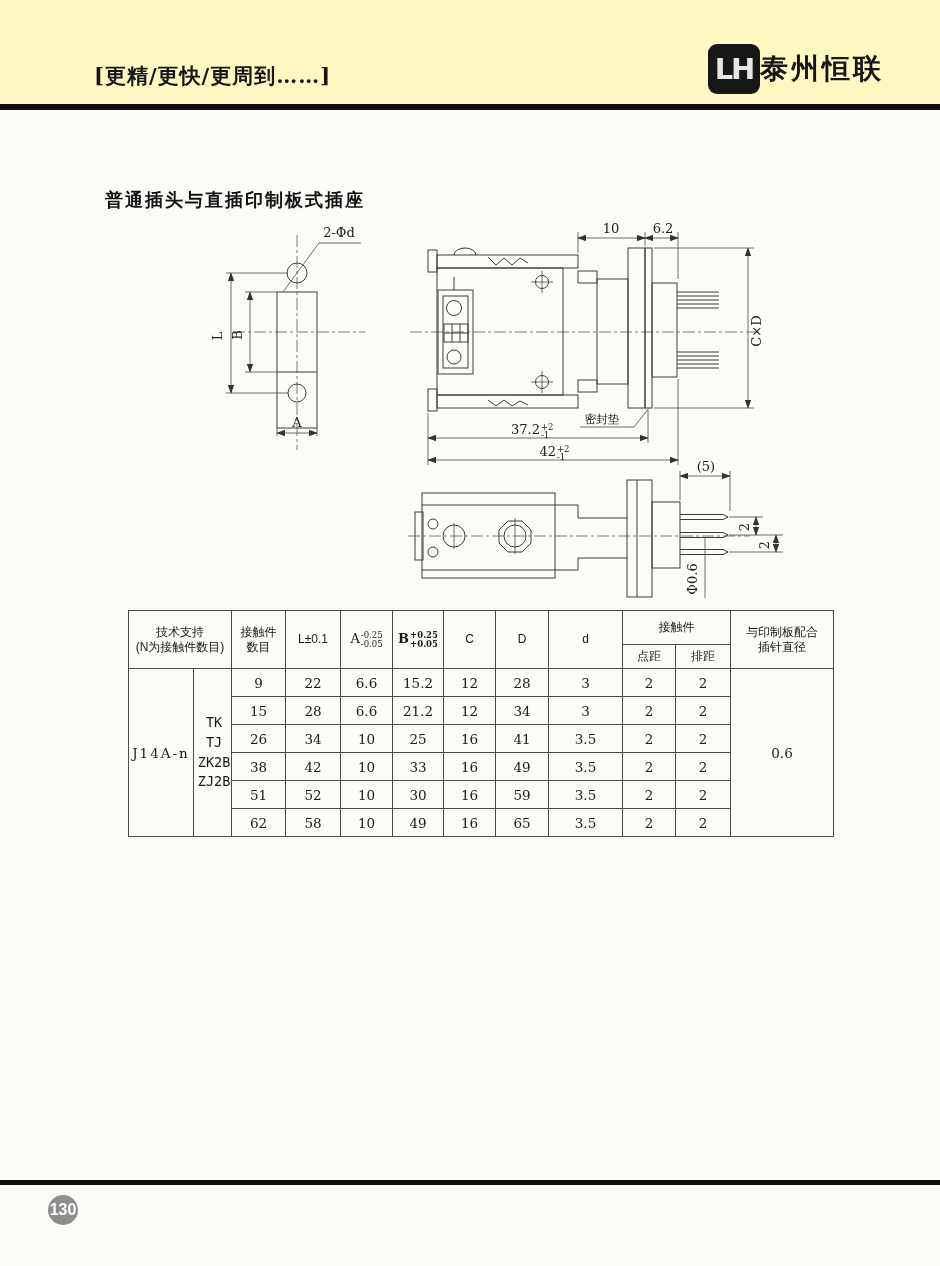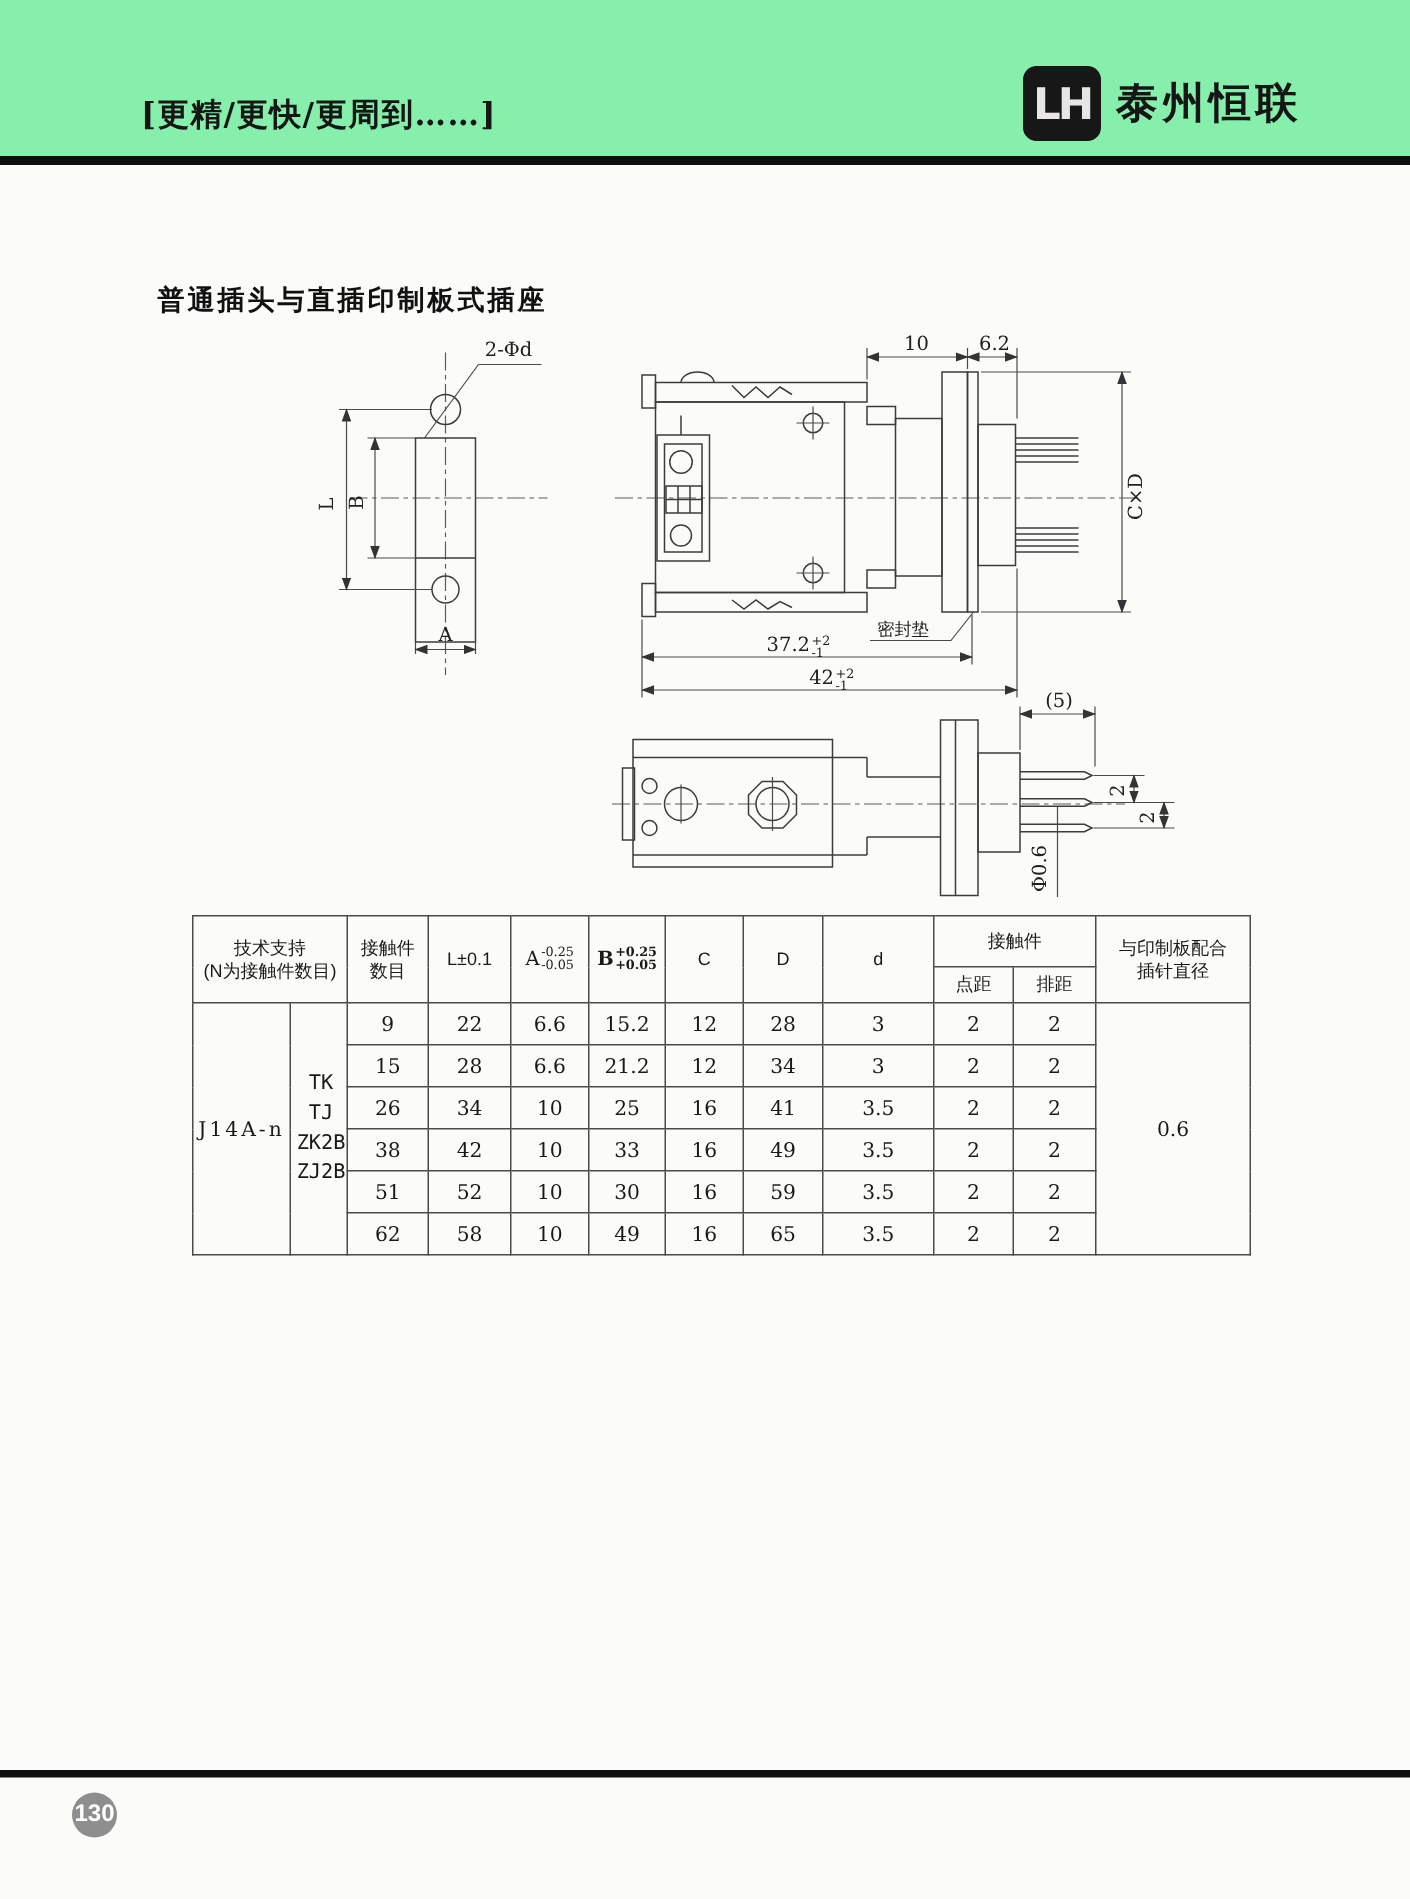--- a/index.html
+++ b/index.html
@@ -1,20 +1,20 @@
 <!DOCTYPE html>
 <html><head>
 <meta charset="utf-8">
 <style>
   html,body{margin:0;padding:0;}
   .page{position:relative;width:940px;height:1266px;background:#fbfbf8;font-family:"Liberation Sans",sans-serif;overflow:hidden;color:#1a1a1a;}
   
-  .header-band{position:absolute;top:0;left:0;right:0;height:104px;background:#86efac;}
+  .header-band{position:absolute;top:0;left:0;right:0;height:104px;background:#fef9c3;}
   .slogan{position:absolute;left:94px;top:62px;font-family:"DejaVu Serif",serif;font-weight:bold;font-size:21px;letter-spacing:1px;color:#161616;}
-  .logo-row{position:absolute;right:72px;top:44px;display:flex;align-items:center;gap:10px;}
+  .logo-row{position:absolute;right:56px;top:44px;display:flex;align-items:center;}
   .logo-mark{width:52px;height:50px;background:#171717;border-radius:9px;color:#e7e6e4;display:flex;align-items:center;justify-content:center;font-weight:bold;font-size:29px;letter-spacing:-2px;font-family:"DejaVu Sans",sans-serif;}
   .company{font-size:28px;font-weight:bold;letter-spacing:3px;color:#161616;}
   .rule-top{position:absolute;top:104px;left:0;right:0;height:6px;background:#0e0e0e;}
   
   .page-title{position:absolute;left:105px;top:188px;font-size:18px;font-weight:bold;letter-spacing:2px;color:#111;}
   
   svg.drawing{position:absolute;left:0;top:205px;}
   .ln{stroke:#3c3c3c;stroke-width:1;fill:none;}
   .cl{stroke:#5a5a5a;stroke-width:0.8;fill:none;stroke-dasharray:12 3 3 3;}
   .ext{stroke:#4a4a4a;stroke-width:0.8;fill:none;}

